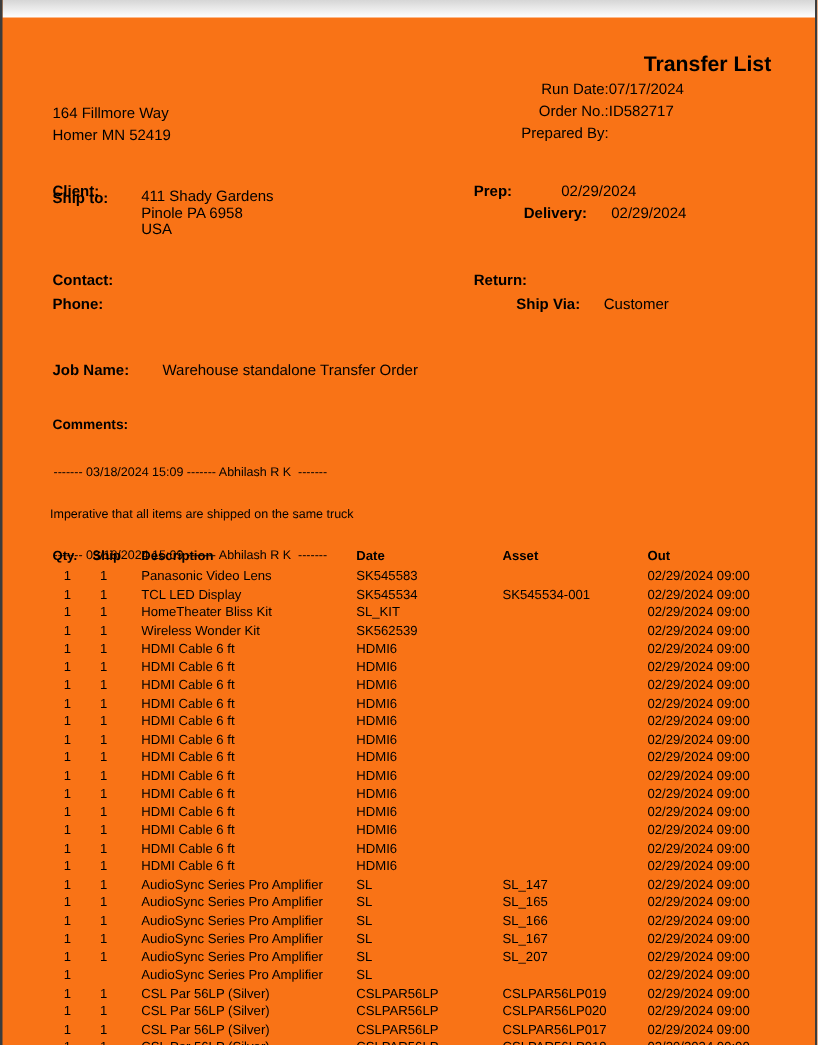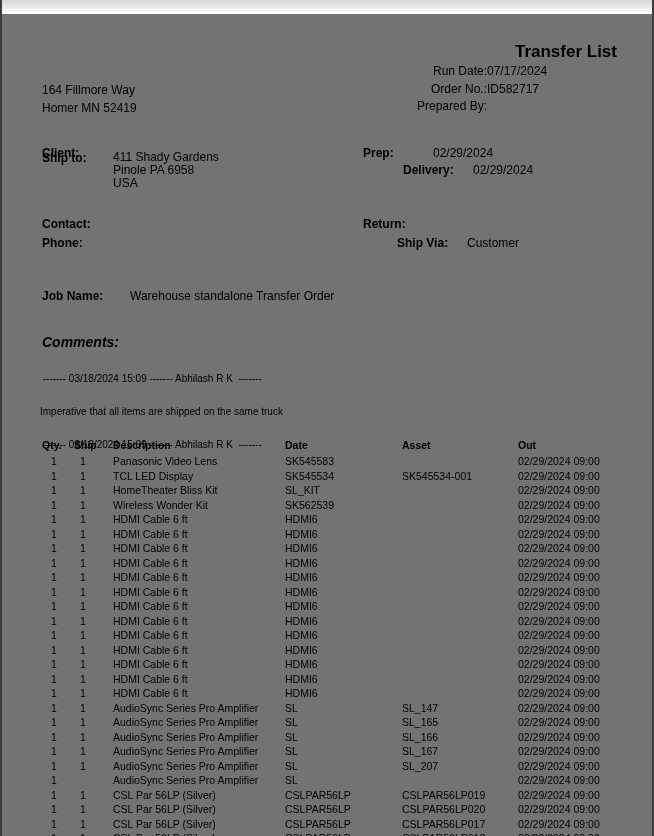--- a/index.html
+++ b/index.html
@@ -1,55 +1,55 @@
 <!DOCTYPE html>
 <html><head>
 <meta charset="utf-8">
 <style>
   * { margin:0; padding:0; box-sizing:border-box; }
   html,body { background:#ffffff; }
   .page {
     position:relative; width:654px; height:836px; margin:0 auto;
-    background:#737373; overflow:hidden; color:#000;
+    background:#f97316; overflow:hidden; color:#000;
     font-family:"Liberation Sans", sans-serif;
   }
   .edge-left  { position:absolute; left:0; top:0; bottom:0; width:2px; background:#3c3c3c; }
   .edge-right { position:absolute; right:0; top:0; bottom:0; width:2px; background:#3c3c3c; }
   .top-shade  { position:absolute; left:2px; right:2px; top:0; height:14px;
                 background:linear-gradient(#d6d6d6, #ffffff); }
 
   .doc-title { position:absolute; top:42px; right:37px; font-size:17px; font-weight:700; }
 
   .meta-block { position:absolute; top:64px; right:37px; font-size:12px; }
   .meta-row   { display:flex; justify-content:flex-end; height:17.5px; align-items:flex-start; }
   .meta-value { width:130px; text-align:left; }
 
   .company { position:absolute; left:42px; top:81px; font-size:12px; line-height:18px; }
 
   .lv { position:absolute; display:flex; font-size:12px; }
   .lv .lbl { font-weight:700; }
   .left-col  { left:42px; }
   .left-col .lbl  { width:71px; }
-  .right-col { left:363px; }
+  .right-col { left:379px; }
   .right-col .lbl { width:70px; }
   .addr-lines div { line-height:13px; }
 
   .row-client   { top:146px; }
   .row-shipto   { top:151px; }
   .row-contact  { top:217px; }
   .row-phone    { top:236px; }
   .row-prep     { top:146px; }
   .row-delivery { top:163px;margin-left:40px; }
   .row-return   { top:217px; }
   .row-shipvia  { top:236px;margin-left:34px; }
 
   .row-job { top:289px; left:42px; }
   .row-job .lbl { width:88px; }
 
-  .comments-label { position:absolute; left:42px; top:334px; font-size:14px; font-weight:700;font-style:italic; }
+  .comments-label { position:absolute; left:42px; top:334px; font-size:11px; font-weight:700; }
   .comments-lines { position:absolute; left:40px; top:351px; font-size:10px; line-height:11px; white-space:pre; }
 
   .items-table { position:absolute; left:42px; top:439px; width:578px; font-size:10.5px; }
   .t-head { display:flex; font-weight:700; height:16px; align-items:flex-start; }
   .t-row  { display:flex; height:14.5px; align-items:flex-start; }
   .cell   { overflow:hidden; white-space:nowrap; }
   .c-qty   { width:32px; }
   .c-ship  { width:39px; }
   .c-desc  { width:172px; }
   .c-item  { width:117px; }

